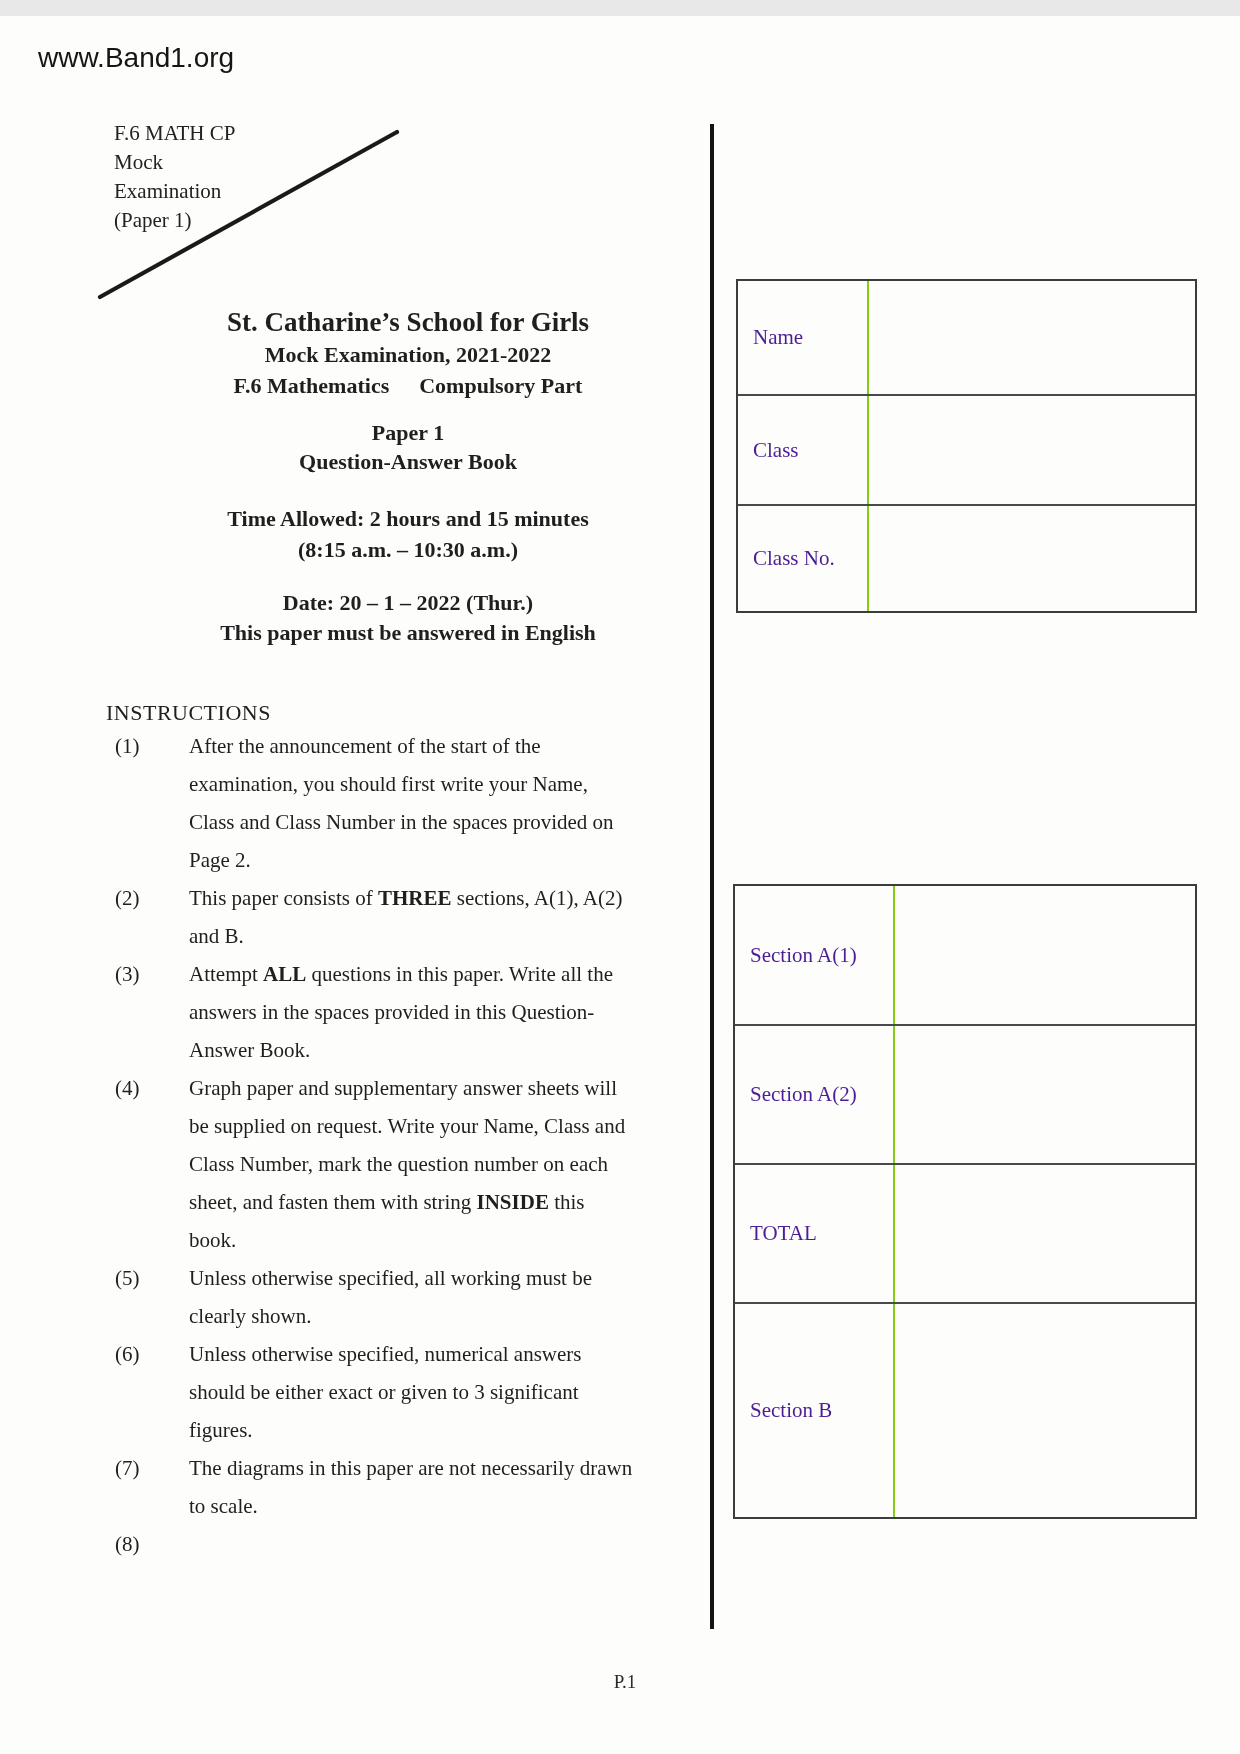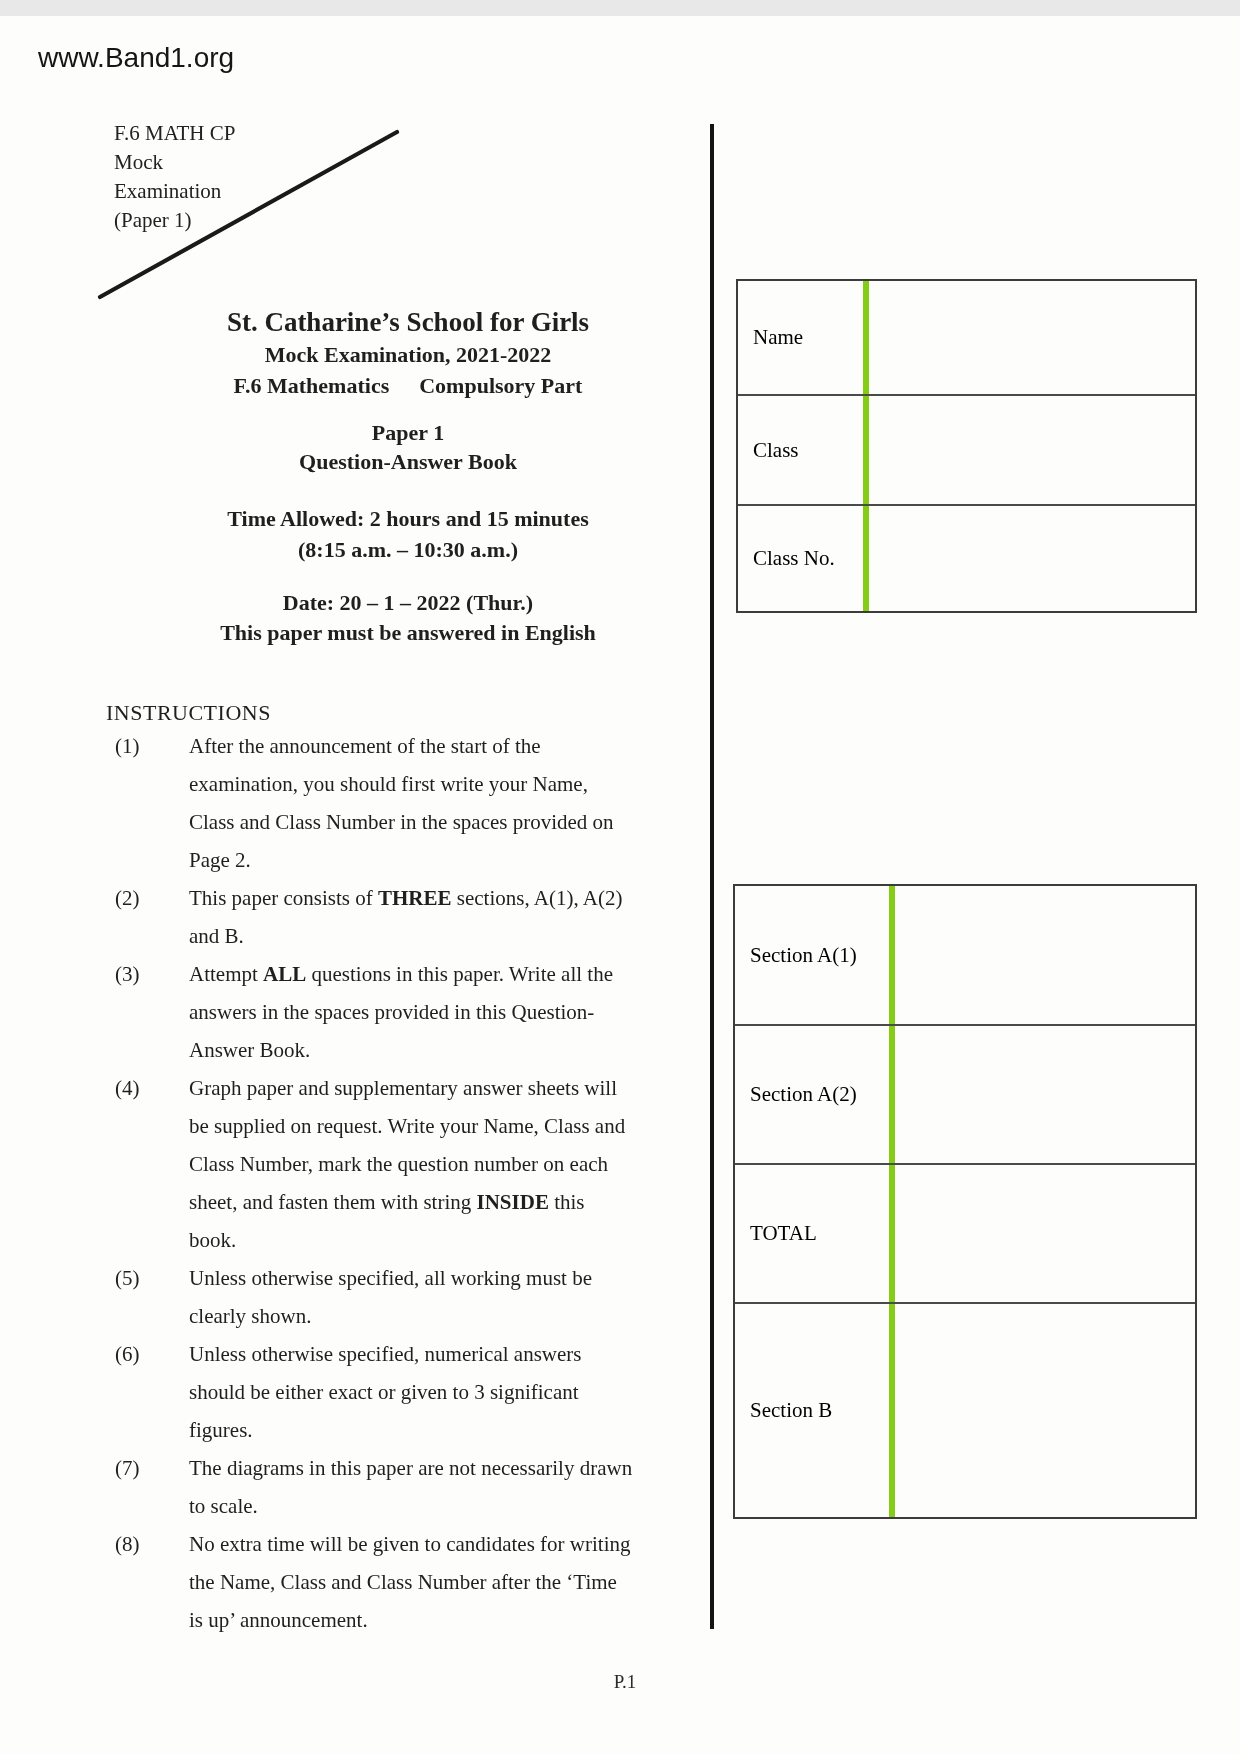--- a/index.html
+++ b/index.html
@@ -49,21 +49,21 @@
   .instr-body{flex:none;width:445px;}
   .b{font-weight:bold;}
 
   
   .tbl{position:absolute;border:2px solid #3c3c3c;box-sizing:border-box;background:transparent;}
   .tbl1{left:736px;top:263px;width:461px;height:334px;}
   .tbl2{left:733px;top:868px;width:464px;height:635px;}
   .trow{display:flex;box-sizing:border-box;}
   .trow + .trow{border-top:2px solid #4a4a4a;}
   .tlabel{flex:none;display:flex;align-items:center;box-sizing:border-box;
-          border-right:6px solid #84cc16;padding-left:15px;font-size:21px;color:#000000;}
+          border-right:2px solid #84cc16;padding-left:15px;font-size:21px;color:#4c1d95;}
   .tvalue{flex:1;}
   .tbl1 .tlabel{width:131px;}
   .tbl2 .tlabel{width:160px;}
   .tbl1 .trow:nth-child(1){height:113px;}
   .tbl1 .trow:nth-child(2){height:110px;}
   .tbl1 .trow:nth-child(3){height:107px;}
   .tbl2 .trow:nth-child(1){height:138px;}
   .tbl2 .trow:nth-child(2){height:139px;}
   .tbl2 .trow:nth-child(3){height:139px;}
   .tbl2 .trow:nth-child(4){height:215px;}
@@ -130,21 +130,20 @@
       <div class="instr-item">
         <div class="instr-num">(6)</div>
         <div class="instr-body"><span>Unless otherwise specified, numerical answers should be either exact or given to 3 significant figures.</span></div>
       </div>
       <div class="instr-item">
         <div class="instr-num">(7)</div>
         <div class="instr-body"><span>The diagrams in this paper are not necessarily drawn to scale.</span></div>
       </div>
       <div class="instr-item">
         <div class="instr-num">(8)</div>
-        <div class="instr-body"><span>No extra time will be given to candidates for writing the Name, Class and Class Number after the ‘Time is up’ announcement.</span></div>
       </div>
     </div>
 
   <div class="tbl tbl1">
     <div class="trow">
       <div class="tlabel">Name</div>
       <div class="tvalue"></div>
     </div>
     <div class="trow">
       <div class="tlabel">Class</div>

